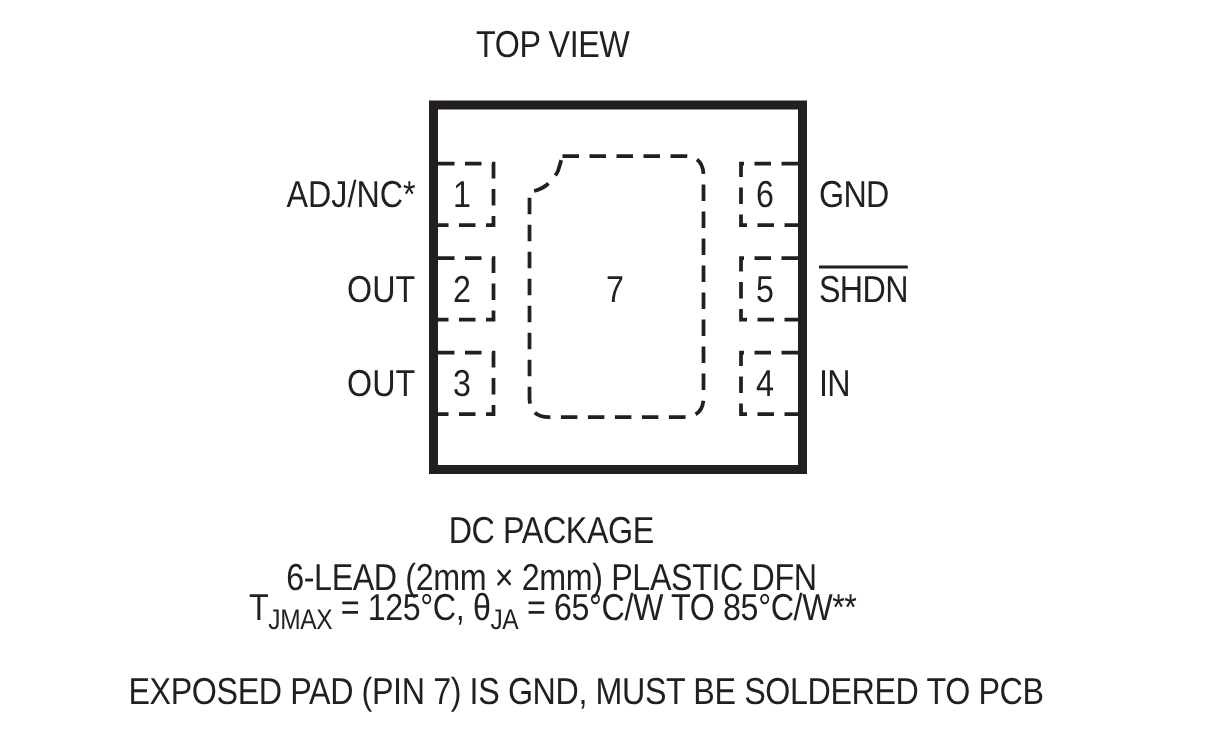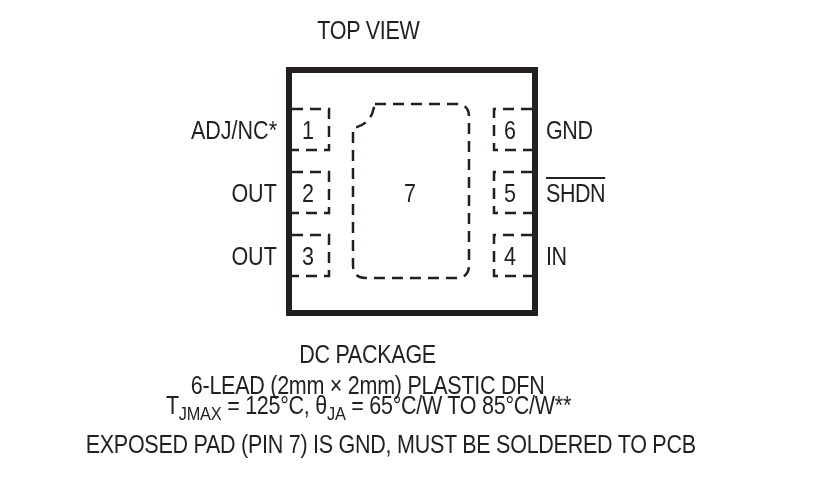--- a/index.html
+++ b/index.html
@@ -60,15 +60,15 @@
   <span class="inner">DC PACKAGE</span>
 </div>
 <div class="ctr" style="top:373px;">
   <span class="inner">6-LEAD (2mm × 2mm) PLASTIC DFN</span>
 </div>
 
 <div class="ctr" style="top:393px;">
   <span class="inner"><span>T</span><sub>JMAX</sub><span style="white-space:pre;"> = 125°C, </span><span>θ</span><sub>JA</sub><span style="white-space:pre;"> = 65°C/W TO 85°C/W**</span></span>
 </div>
 
-<div class="ctr" style="top:432px;">
+<div class="ctr" style="top:449px;">
   <span class="inner">EXPOSED PAD (PIN 7) IS GND, MUST BE SOLDERED TO PCB</span>
 </div>
 
 </body></html>

